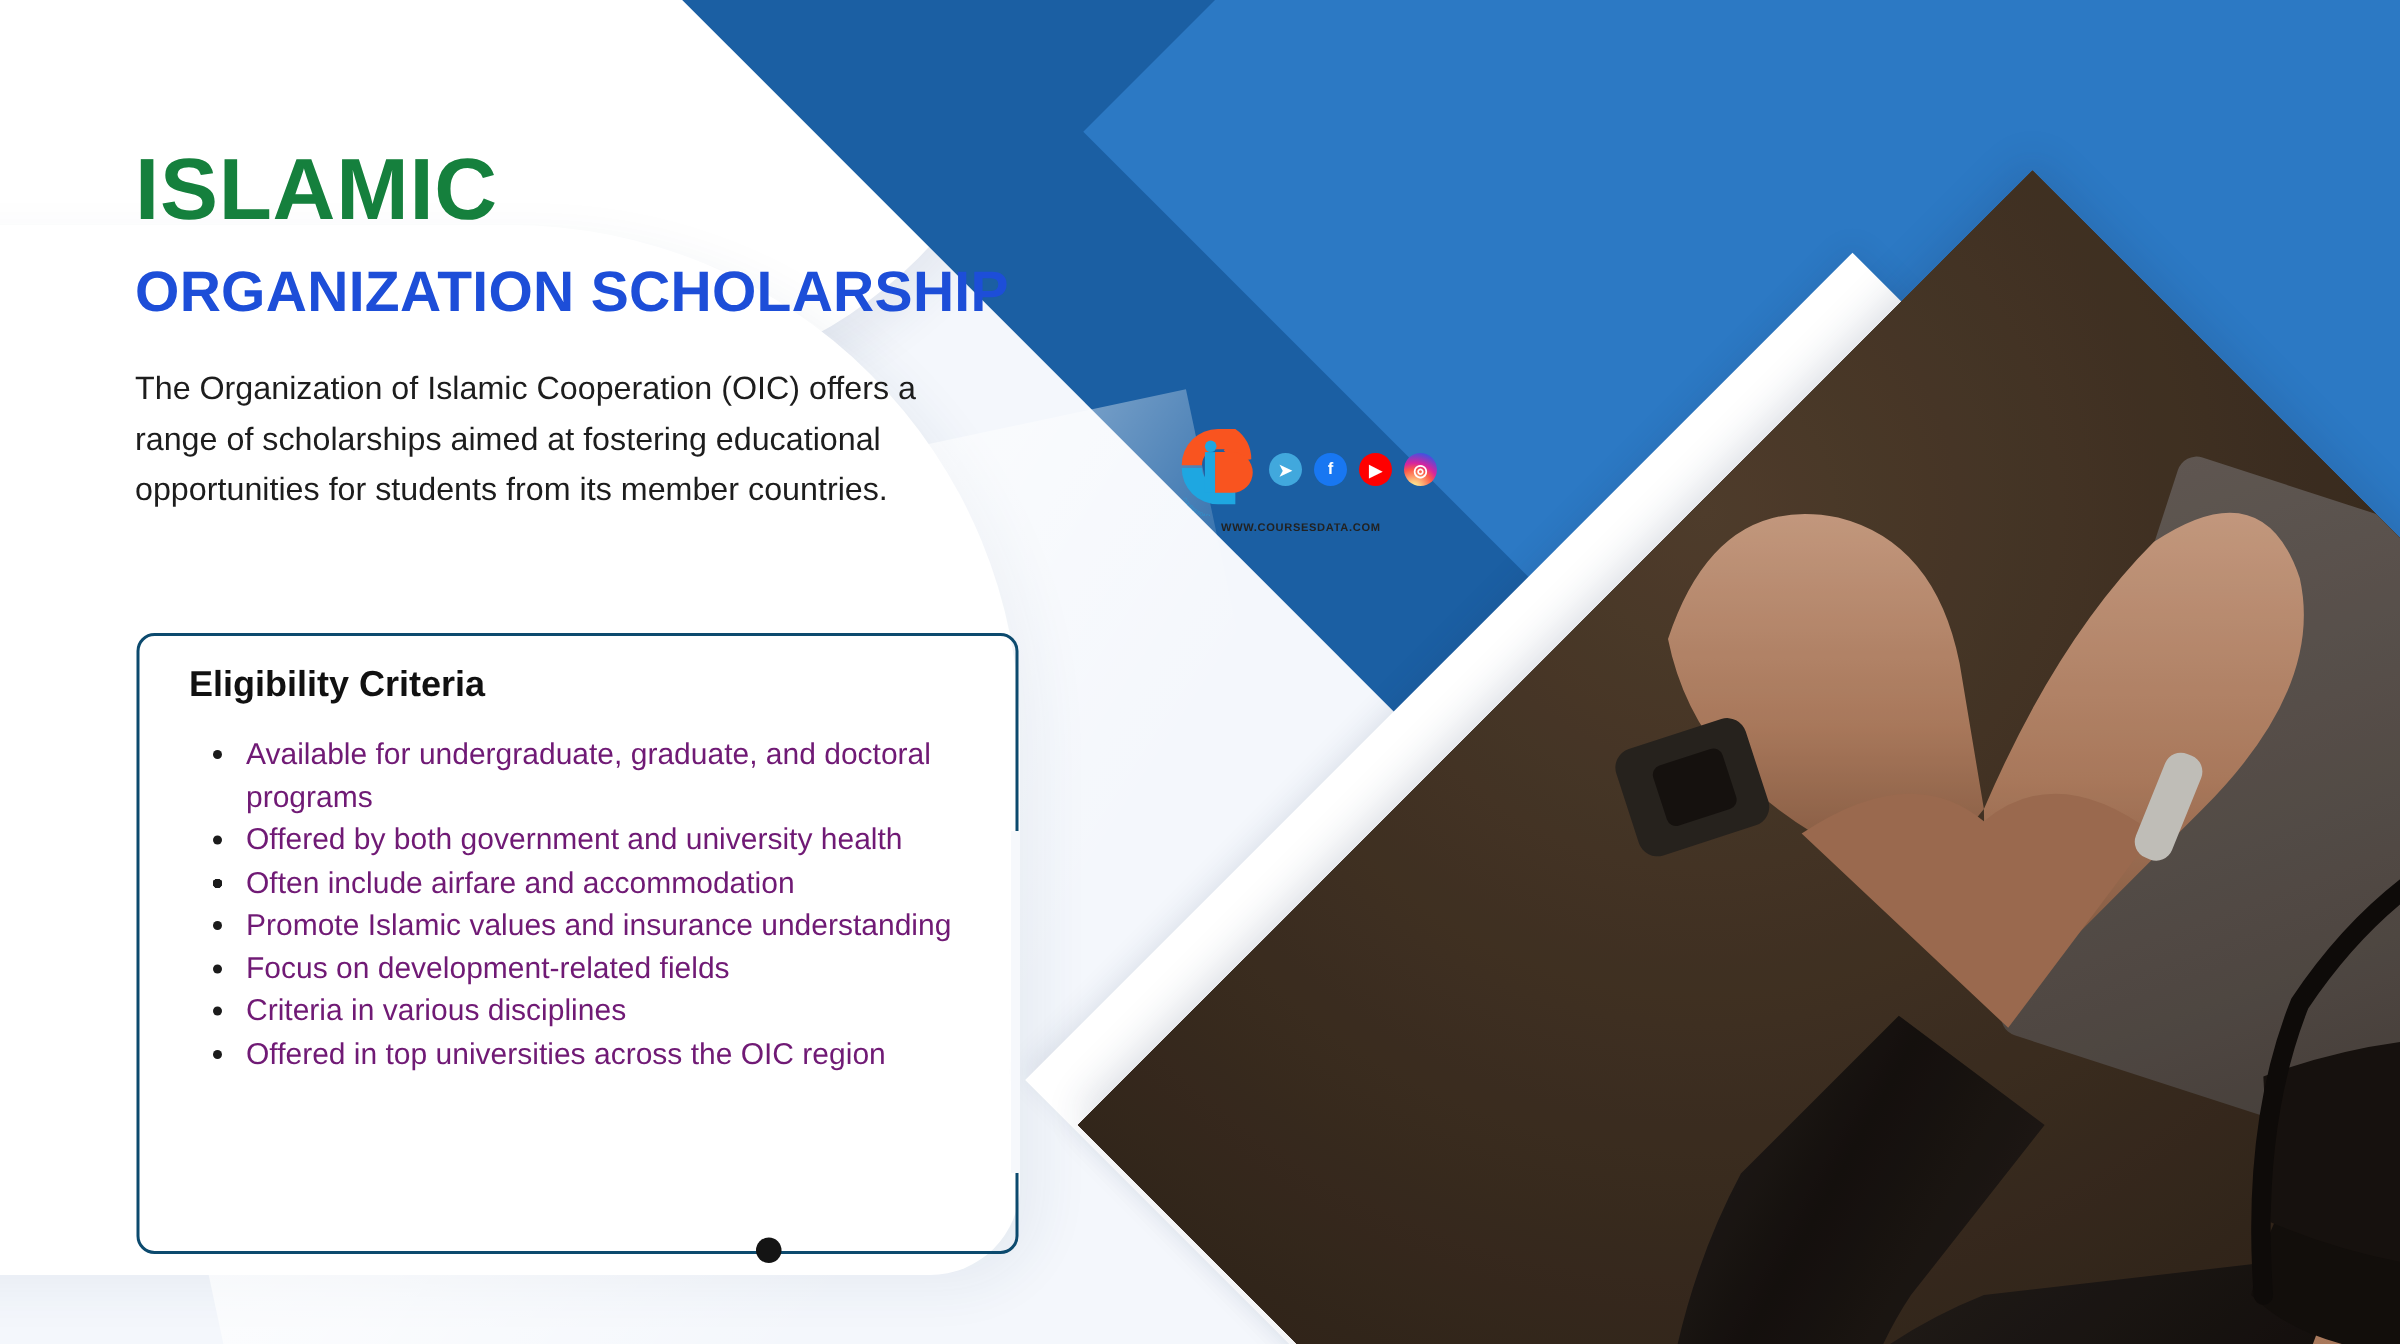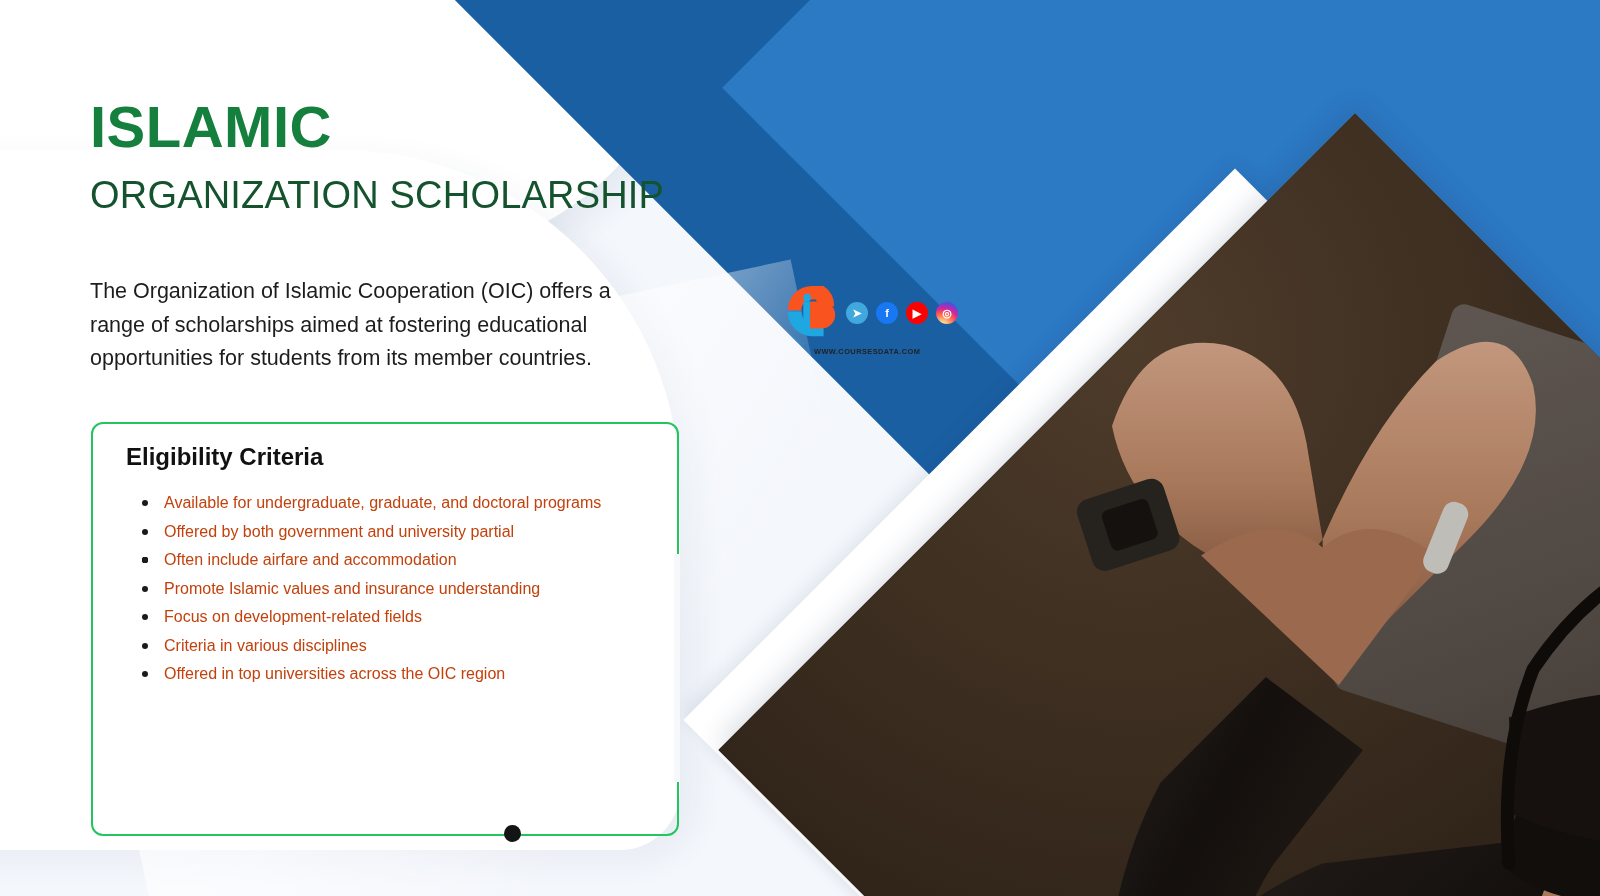--- a/index.html
+++ b/index.html
@@ -94,33 +94,33 @@
   
   .content { position:absolute; left:0; top:0; width:760px; height:896px; z-index:6; }
 
   .title-main {
     position:absolute; left:90px; top:98px;
     font-size:58px; font-weight:bold; letter-spacing:.5px;
     color:#15803d; line-height:1;
   }
   .title-sub {
     position:absolute; left:90px; top:175px;
-    font-size:38px; font-weight:normal; letter-spacing:.2px;
-    color:#14532d; line-height:1.1;
+    font-size:38px; font-weight:bold; letter-spacing:.2px;
+    color:#1d4ed8; line-height:1.1;
   }
   .desc {
     position:absolute; left:90px; top:243px; width:528px;
-    font-size:21.5px; line-height:33.5px; color:#1d1d1d;margin-top:32px;
+    font-size:21.5px; line-height:33.5px; color:#1d1d1d;
   }
 
   
   .card {
     position:absolute; left:91px; top:422px;
     width:588px; height:414px;
-    border:2px solid #22c55e;
+    border:2px solid #0c4a6e;
     border-radius:12px;
     background:transparent;
   }
   
   .card-gap {
     position:absolute; right:-3px; top:130px;
     width:6px; height:228px;
     background:#f6f8fc;
   }
   .card-dot {
@@ -131,21 +131,21 @@
   .card-title {
     position:absolute; left:33px; top:19px;
     font-size:24px; font-weight:bold; color:#111;
   }
   .card-list {
     position:absolute; left:45px; top:65px; width:520px;
     list-style:none;
   }
   .card-list li {
     position:relative;
-    font-size:16px; line-height:28.5px; color:#c2410c;
+    font-size:20px; line-height:28.5px; color:#701a75;
     padding-left:26px; margin-bottom:0px;
   }
   .card-list li .bullet {
     position:absolute; left:4px; top:11px;
     width:6px; height:6px; border-radius:50%;
     background:#1b1b1b;
   }
 
   
   .brand {
@@ -260,21 +260,21 @@
   <p class="desc">The Organization of Islamic Cooperation (OIC) offers a range of scholarships aimed at fostering educational opportunities for students from its member countries.</p>
 
   <div class="card">
     <div class="card-gap"></div>
     <div class="card-dot"></div>
 
     <div class="card-title">Eligibility Criteria</div>
 
     <ul class="card-list" id="criteria-list">
         <li><span class="bullet"></span><span>Available for undergraduate, graduate, and doctoral programs</span></li>
-        <li><span class="bullet"></span><span>Offered by both government and university partial</span></li>
+        <li><span class="bullet"></span><span>Offered by both government and university health</span></li>
         <li><span class="bullet"></span></li>
         <li><span class="bullet"></span></li>
         <li><span class="bullet"></span></li>
         <li><span class="bullet"></span><span>Often include airfare and accommodation</span></li>
         <li><span class="bullet"></span><span>Promote Islamic values and insurance understanding</span></li>
         <li><span class="bullet"></span><span>Focus on development-related fields</span></li>
         <li><span class="bullet"></span><span>Criteria in various disciplines</span></li>
         <li><span class="bullet"></span><span>Offered in top universities across the OIC region</span></li>
       </ul>
   </div>

